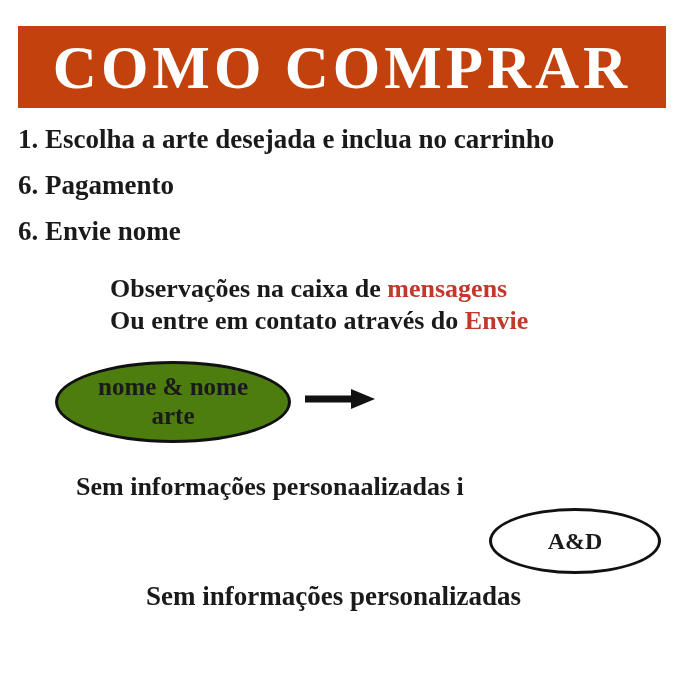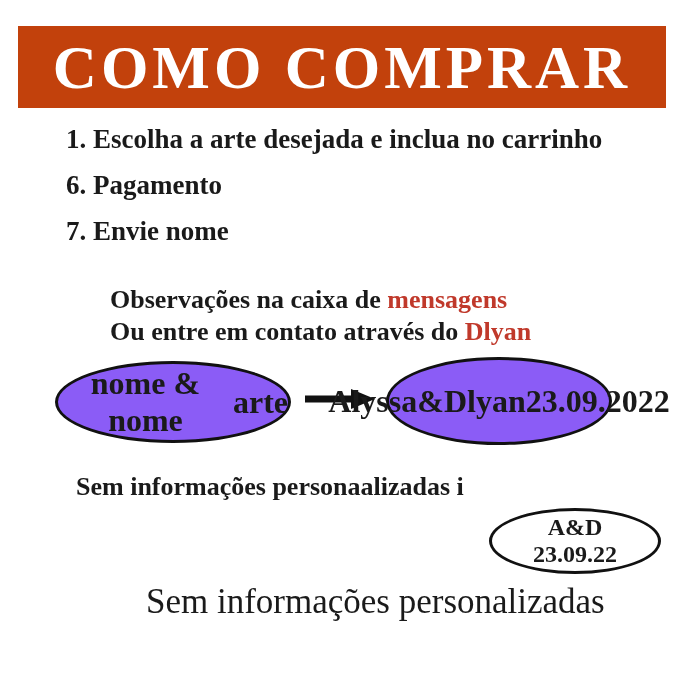--- a/index.html
+++ b/index.html
@@ -49,28 +49,27 @@
     left: 18px;
     top: 126px;
     width: 650px;
   }
   .step {
     font-size: 27px;
     font-weight: bold;
     line-height: 1.0;
     margin-bottom: 19px;
     white-space: nowrap;
-    margin-left: 48px;
   }
 
   
   .notes {
     position: absolute;
     left: 110px;
-    top: 284px;
+    top: 273px;
     width: 566px;
   }
   .note {
     font-size: 26px;
     font-weight: bold;
     line-height: 1.22;
     white-space: nowrap;
   }
   .accent {
     color: #c0392b;
@@ -82,27 +81,28 @@
     left: 55px;
     top: 355px;
     width: 570px;
     height: 88px;
   }
   .bubble {
     position: absolute;
     border: 3px solid #111111;
     border-radius: 50% / 50%;
     display: flex;
+    flex-direction: column;
     align-items: center;
     justify-content: center;
     text-align: center;
-    font-size: 32px;
+    font-size: 25px;
     font-weight: bold;
     line-height: 1.15;
-    background: #8b5cf6;
+    background: #4d7c0f;
   }
   .bubble-left {
     left: 0;
     top: 6px;
     width: 230px;
     height: 76px;
   }
   .bubble-right {
     left: 331px;
     top: 2px;
@@ -148,22 +148,22 @@
   }
 
   
   .closing {
     position: absolute;
     left: 74px;
     top: 580px;
     width: 600px;
   }
   .closing-line {
-    font-size: 35px;
-    font-weight: normal;
+    font-size: 27px;
+    font-weight: bold;
     line-height: 1.25;
     white-space: nowrap;
   }
   .closing-line.second {
     margin-left: -1px;
   }
   .closing-line.first {
     padding-left: 72px;
   }
 </style>
@@ -172,53 +172,48 @@
 
 <div class="page">
 
   <div class="title-banner">
     <div class="title-text">COMO COMPRAR</div>
   </div>
 
   <div class="steps">
     <div class="step">1. Escolha a arte desejada e inclua no carrinho</div>
     <div class="step">6. Pagamento</div>
-    <div class="step">7. Envie nome</div>
+    <div class="step">6. Envie nome</div>
   </div>
 
   <div class="notes">
     <div class="note">
       <span>Observações na caixa de </span><span class="accent">mensagens</span>
     </div>
     <div class="note">
-      <span>Ou entre em contato através do </span><span class="accent">Dlyan</span>
+      <span>Ou entre em contato através do </span><span class="accent">Envie</span>
     </div>
   </div>
 
   <div class="bubble-row">
     <div class="bubble bubble-left">
       <span>nome &amp; nome</span>
       <span>arte</span>
     </div>
 
     <svg class="arrow" viewBox="0 0 74 24">
       <line x1="2" y1="12" x2="54" y2="12" stroke="#111111" stroke-width="7"></line>
       <polygon points="48,2 72,12 48,22" fill="#111111"></polygon>
     </svg>
 
-    <div class="bubble bubble-right">
-      <span>Alyssa&amp;Dlyan</span>
-      <span>23.09.2022</span>
-    </div>
   </div>
 
   <div class="mid-line">Sem informações personaalizadas i</div>
 
   <div class="bubble-small">
     <span>A&amp;D</span>
-    <span>23.09.22</span>
   </div>
 
   <div class="closing">
     <div class="closing-line first">Sem informações personalizadas</div>
   </div>
 
 </div>
 
 </body></html>

